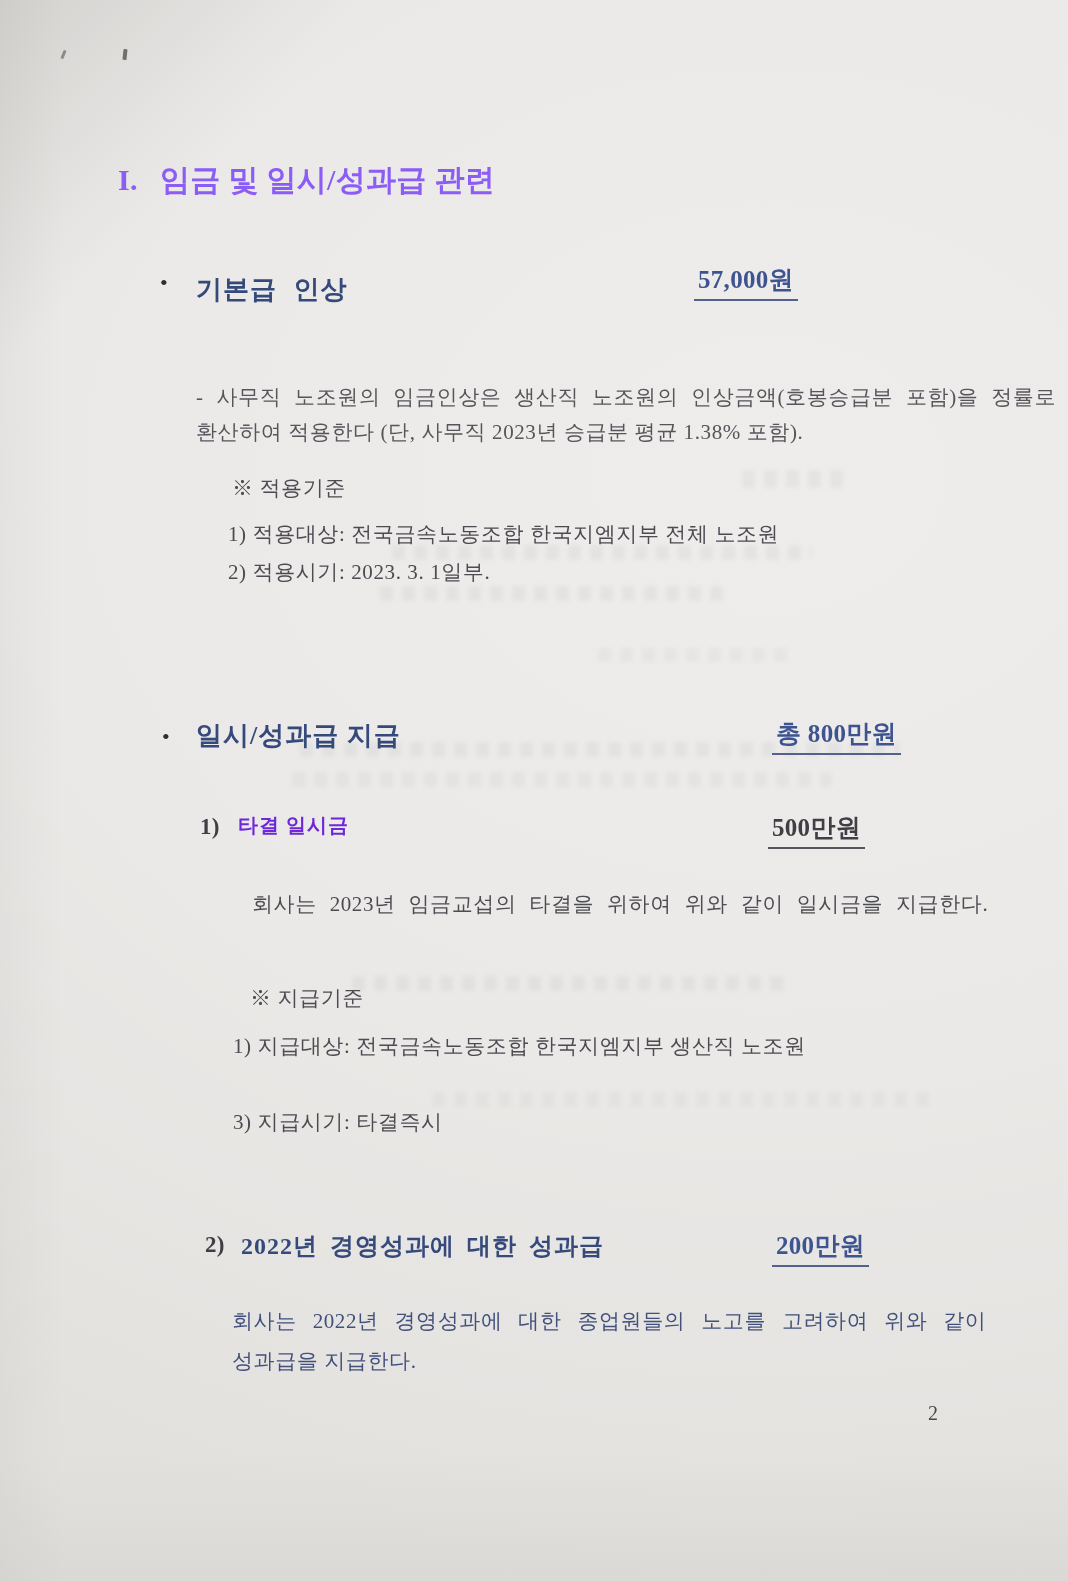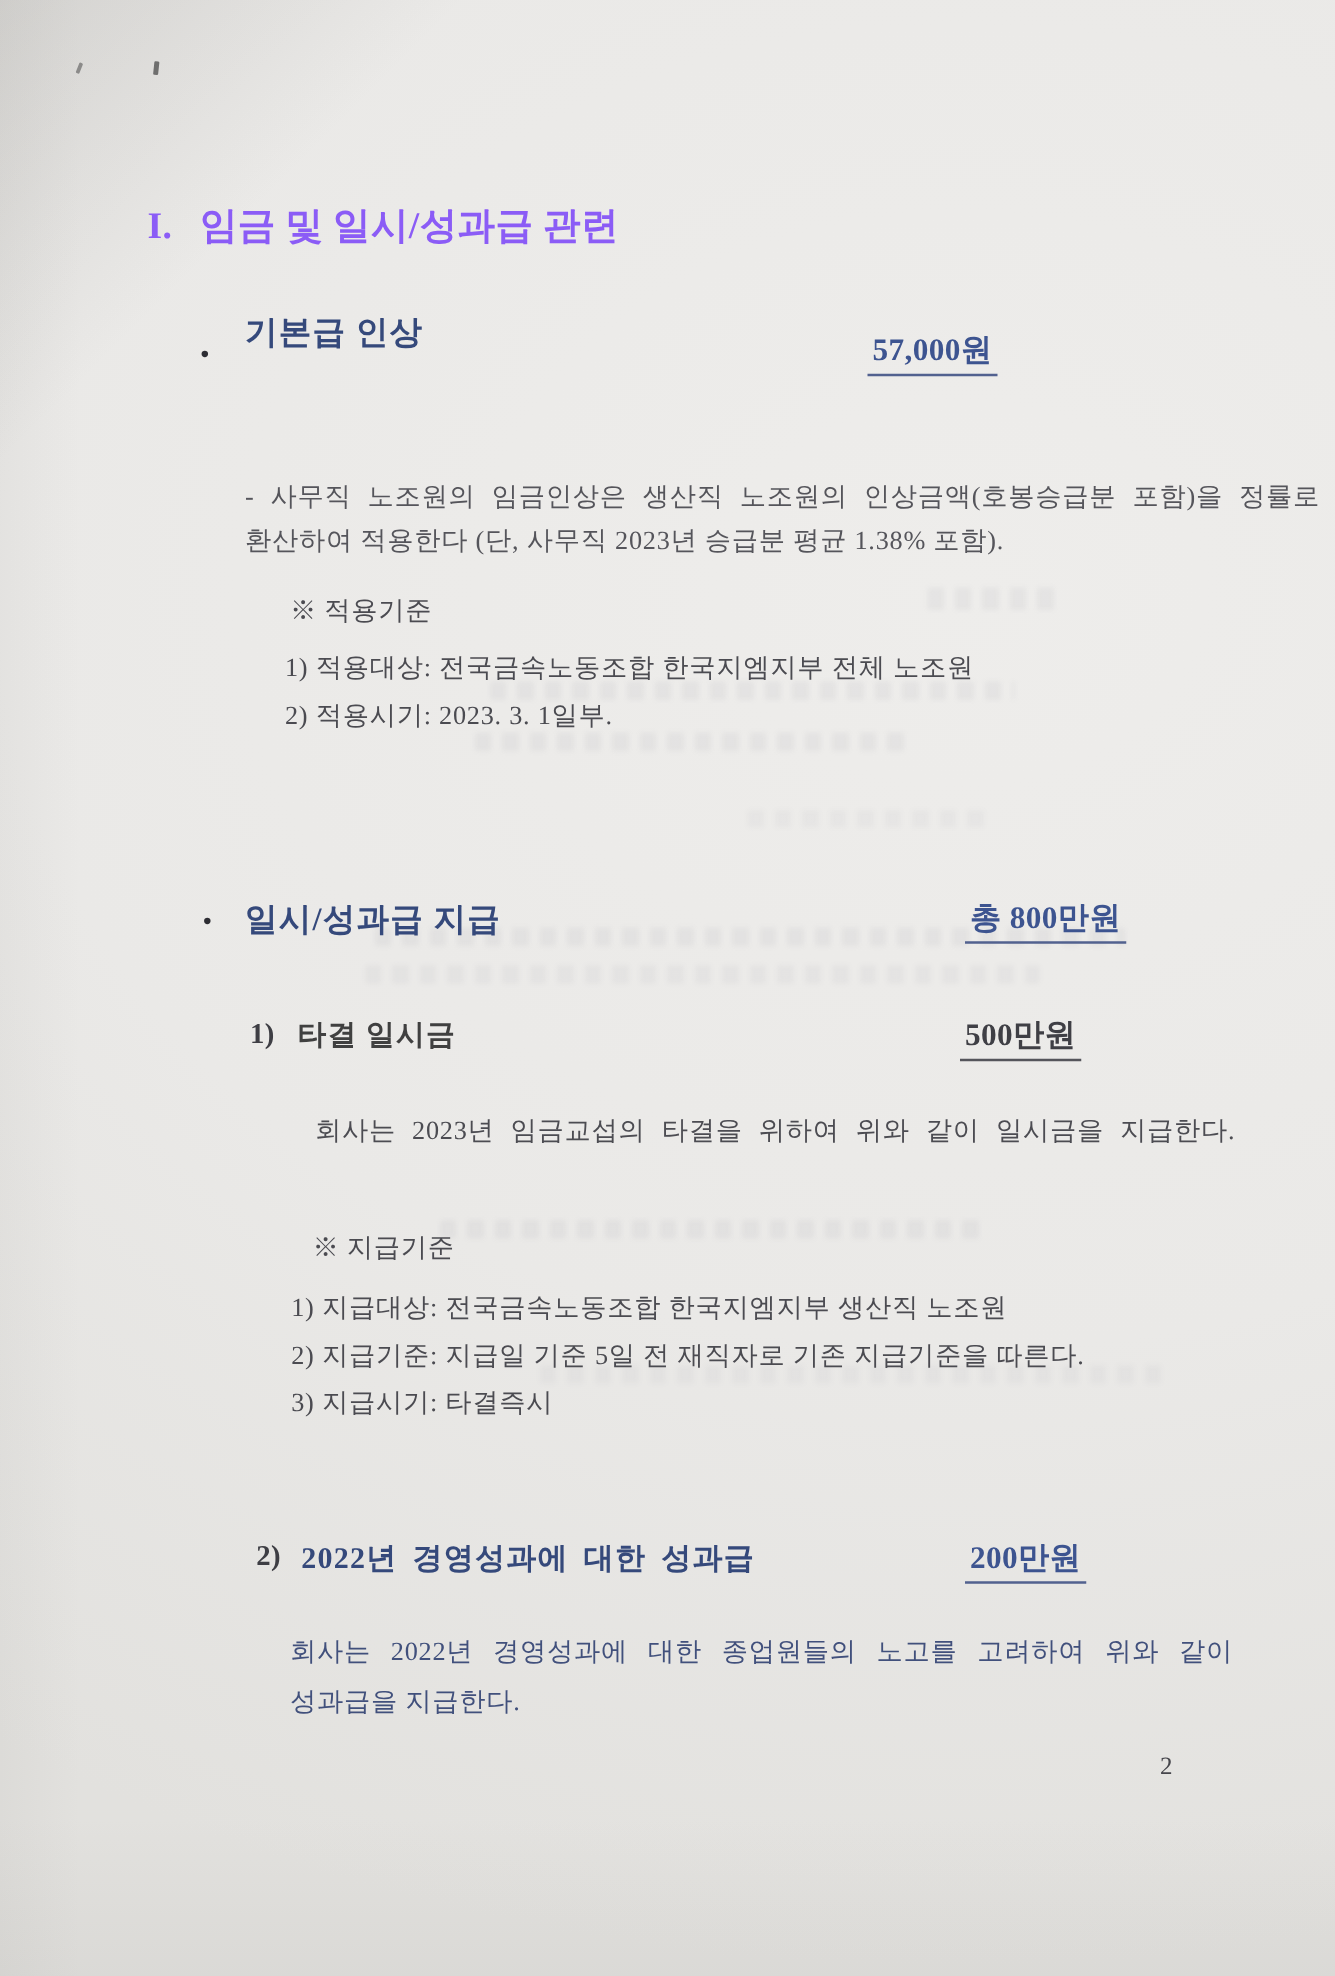--- a/index.html
+++ b/index.html
@@ -19,21 +19,21 @@
   }
   .txt{position:absolute;white-space:nowrap;letter-spacing:0.3px;}
   .title{font-size:30px;font-weight:600;color:#8b5cf6;}
   .title .numeral{display:inline-block;width:42px;}
   .bullet-dot{font-size:22px;color:#2d2d33;}
   .sec-head{font-size:26px;font-weight:700;color:#35497b;letter-spacing:1px;}
   .amount{font-size:25px;font-weight:700;padding:0 4px 3px 4px;}
   .amt-blue{color:#3d5490;border-bottom:2.5px solid #52618f;}
   .amt-dark{color:#3f3f45;border-bottom:2.5px solid #55555b;}
   .sub-no{font-size:23px;font-weight:600;color:#3e3e44;}
-  .sub-head-dark{font-size:23px;font-weight:600;color:#404040;letter-spacing:1px;}
+  .sub-head-dark{font-size:20px;font-weight:600;color:#6d28d9;letter-spacing:1px;}
   .sub-head-blue{font-size:24px;font-weight:700;color:#35497b;letter-spacing:1px;word-spacing:5px;}
   .body-gray{font-size:21px;color:#55555b;letter-spacing:0.6px;}
   .body-darker{font-size:21px;color:#4c4c52;letter-spacing:0.6px;margin-left:20px;}
   .body-blue{font-size:21px;color:#41507c;letter-spacing:0.6px;}
   .wide{word-spacing:7px;}
   .wider{word-spacing:10px;text-align:right;}
   .criteria{font-size:21px;color:#4b4b51;letter-spacing:0.6px;}
   .pagenum{font-size:20px;color:#46464c;}
   
   .ghost{position:absolute;filter:blur(2px);opacity:.55;border-radius:2px;
@@ -56,21 +56,21 @@
   <div class="ghost" style="left:300px;top:742px;width:600px;height:15px;"></div>
   <div class="ghost" style="left:292px;top:772px;width:540px;height:15px;opacity:.45;"></div>
   <div class="ghost" style="left:352px;top:976px;width:440px;height:15px;"></div>
   <div class="ghost" style="left:432px;top:1092px;width:500px;height:15px;opacity:.4;"></div>
 
   <div class="txt title" style="left:118px;top:160px;">
     <span class="numeral">I.</span><span>임금 및 일시/성과급 관련</span>
   </div>
 
   <div class="txt bullet-dot" style="left:160px;top:270px;">•</div>
-  <div class="txt sec-head" style="left:196px;top:248px;">기본급 인상</div>
+  <div class="txt sec-head" style="left:196px;top:272px;font-family:Liberation Mono, monospace;">기본급 인상</div>
   <div class="txt amount amt-blue" style="left:694px;top:263px;">57,000원</div>
 
   <div class="txt body-gray wide" style="left:196px;top:383px;">- 사무직 노조원의 임금인상은 생산직 노조원의 인상금액(호봉승급분 포함)을 정률로</div>
   <div class="txt body-gray" style="left:196px;top:418px;">환산하여 적용한다 (단, 사무직 2023년 승급분 평균 1.38% 포함).</div>
 
   <div class="txt criteria" style="left:232px;top:474px;">※ 적용기준</div>
   <div class="txt criteria" style="left:228px;top:520px;">1) 적용대상: 전국금속노동조합 한국지엠지부 전체 노조원</div>
   <div class="txt criteria" style="left:228px;top:558px;">2) 적용시기: 2023. 3. 1일부.</div>
 
   <div class="txt bullet-dot" style="left:162px;top:724px;">•</div>
@@ -78,21 +78,20 @@
   <div class="txt amount amt-blue" style="left:772px;top:717px;">총 800만원</div>
 
   <div class="txt sub-no" style="left:200px;top:814px;">1)</div>
   <div class="txt sub-head-dark" style="left:238px;top:812px;">타결 일시금</div>
   <div class="txt amount amt-dark" style="left:768px;top:811px;">500만원</div>
 
   <div class="txt body-darker wide" style="left:232px;top:890px;">회사는 2023년 임금교섭의 타결을 위하여 위와 같이 일시금을 지급한다.</div>
 
   <div class="txt criteria" style="left:250px;top:984px;">※ 지급기준</div>
   <div class="txt criteria" style="left:233px;top:1032px;">1) 지급대상: 전국금속노동조합 한국지엠지부 생산직 노조원</div>
-  <div class="txt criteria" style="left:233px;top:1070px;">2) 지급기준: 지급일 기준 5일 전 재직자로 기존 지급기준을 따른다.</div>
   <div class="txt criteria" style="left:233px;top:1108px;">3) 지급시기: 타결즉시</div>
 
   <div class="txt sub-no" style="left:205px;top:1232px;">2)</div>
   <div class="txt sub-head-blue" style="left:241px;top:1230px;">2022년 경영성과에 대한 성과급</div>
   <div class="txt amount amt-blue" style="left:772px;top:1229px;">200만원</div>
 
   <div class="txt body-blue wider" style="left:232px;top:1307px;">회사는 2022년 경영성과에 대한 종업원들의 노고를 고려하여 위와 같이</div>
   <div class="txt body-blue" style="left:232px;top:1347px;">성과급을 지급한다.</div>
 
   <div class="txt pagenum" style="left:928px;top:1402px;">2</div>

